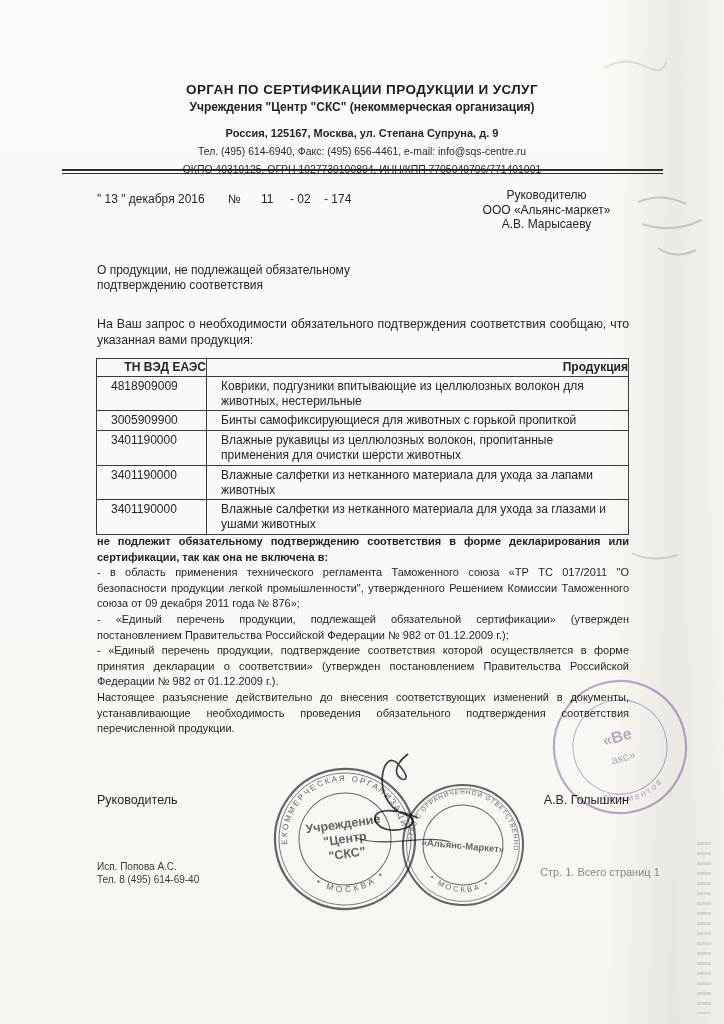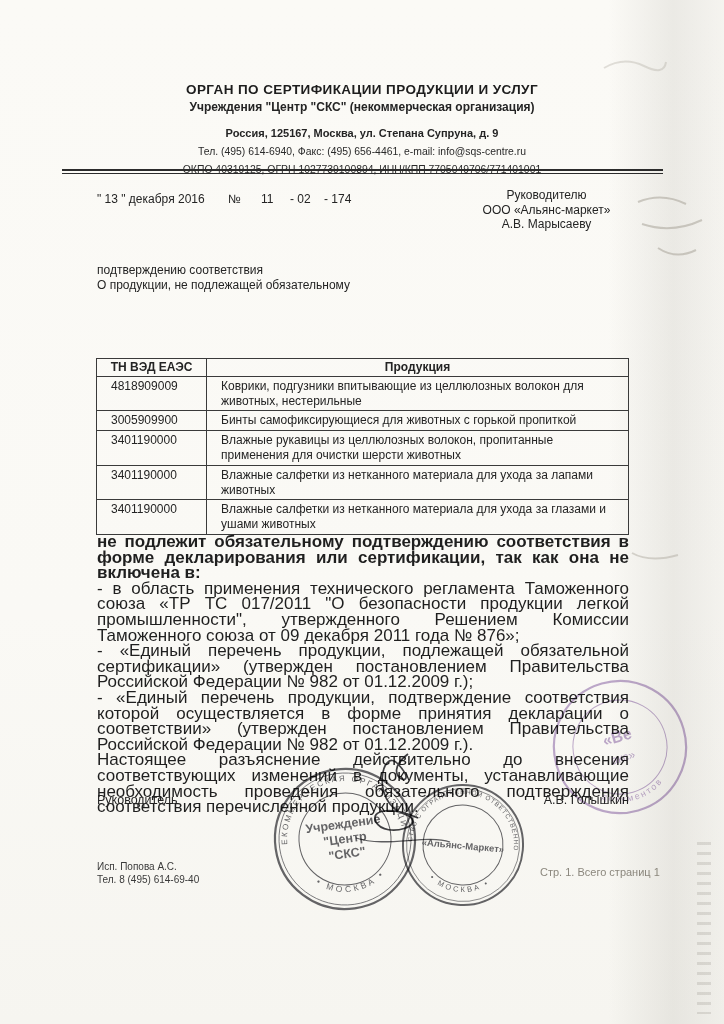--- a/index.html
+++ b/index.html
@@ -34,25 +34,25 @@
 
   .subject { top: 263px; left: 97px; font-size: 12px; line-height: 14.5px; }
 
   .intro { top: 316px; left: 97px; width: 532px; font-size: 12.3px; line-height: 16px; }
   .just { text-align: justify; }
 
   
   .tbl { top: 358px; left: 96px; width: 533px; border-collapse: collapse; table-layout: fixed; }
   .tbl th, .tbl td { border: 1px solid #3a3a3a; font-size: 12px; line-height: 14.8px;
                      padding: 2px 14px; vertical-align: top; }
-  .tbl th { font-weight: bold; text-align: center; padding: 1px 11px; }
+  .tbl th { font-weight: bold; text-align: right; padding: 1px 0; }
   .tbl .code-col { width: 110px; }
 
   
-  .bodytext { top: 534px; left: 97px; width: 532px; font-size: 17px; line-height: 15.6px; color: #1f1f1f; }
+  .bodytext { top: 534px; left: 97px; width: 532px; font-size: 11px; line-height: 15.6px; color: #1f1f1f; }
   .bodytext p { margin: 0; }
   .strong { font-weight: 600; }
 
   .sigrow { top: 793px; left: 97px; width: 532px; display: flex; justify-content: space-between; font-size: 12.5px; }
 
   
   .stamp { mix-blend-mode: multiply; }
   .stamp svg { display: block; }
   .stamp-sks    { top: 764px; left: 270px; color: #45454a; opacity: .82; transform: rotate(-8deg); }
   .stamp-alyans { top: 780px; left: 398px; color: #3f3f44; opacity: .80; transform: rotate(5deg); }
@@ -89,24 +89,25 @@
   <div class="refrow abs">
     <div class="refdate pre">" 13 " декабря 2016       №      11     - 02    - 174</div>
     <div class="addressee">
       <div>Руководителю</div>
       <div>ООО «Альянс-маркет»</div>
       <div>А.В. Марысаеву</div>
     </div>
   </div>
 
   <div class="subject abs">
+    <div>О продукции, не подлежащей обязательному</div>
     <div>подтверждению соответствия</div>
-    <div>О продукции, не подлежащей обязательному</div>
-  </div>
-
+  </div>
+
+  <p class="intro abs just">На Ваш запрос о необходимости обязательного подтверждения соответствия сообщаю, что указанная вами продукция:</p>
 
   <table class="tbl abs">
     <thead>
       <tr>
         <th class="code-col">ТН ВЭД ЕАЭС</th>
         <th>Продукция</th>
       </tr>
     </thead>
     <tbody>
       <tr>

